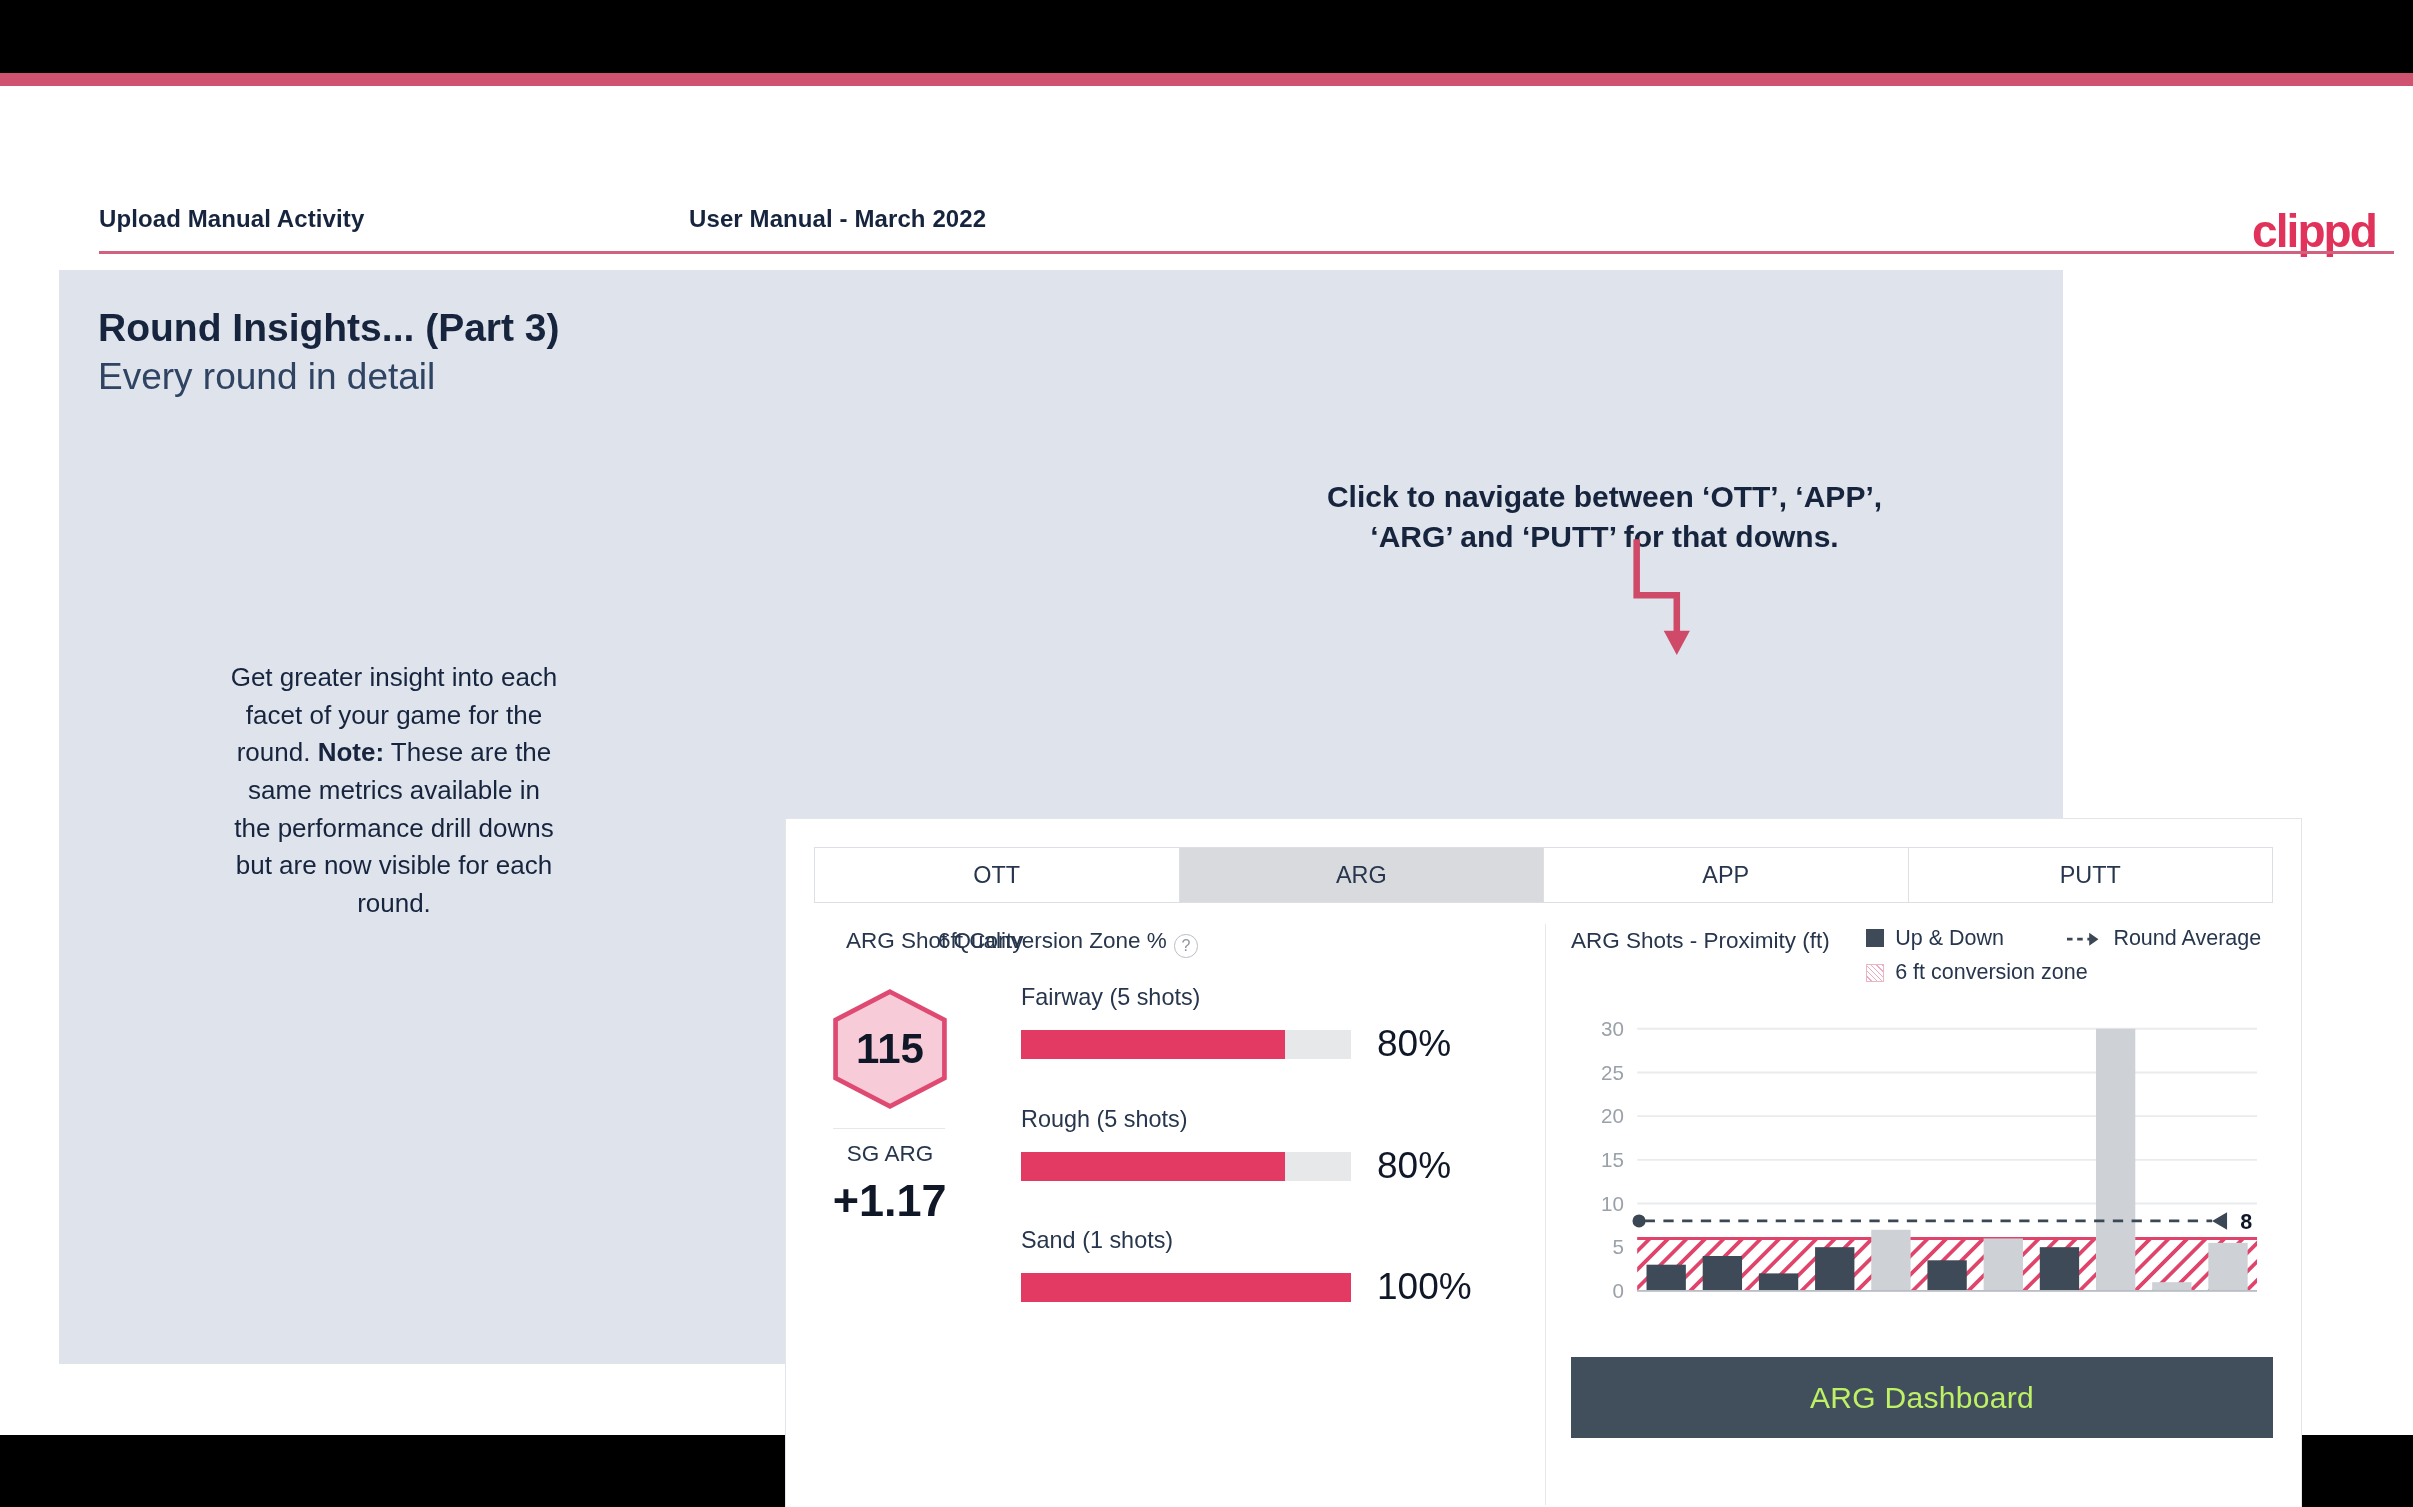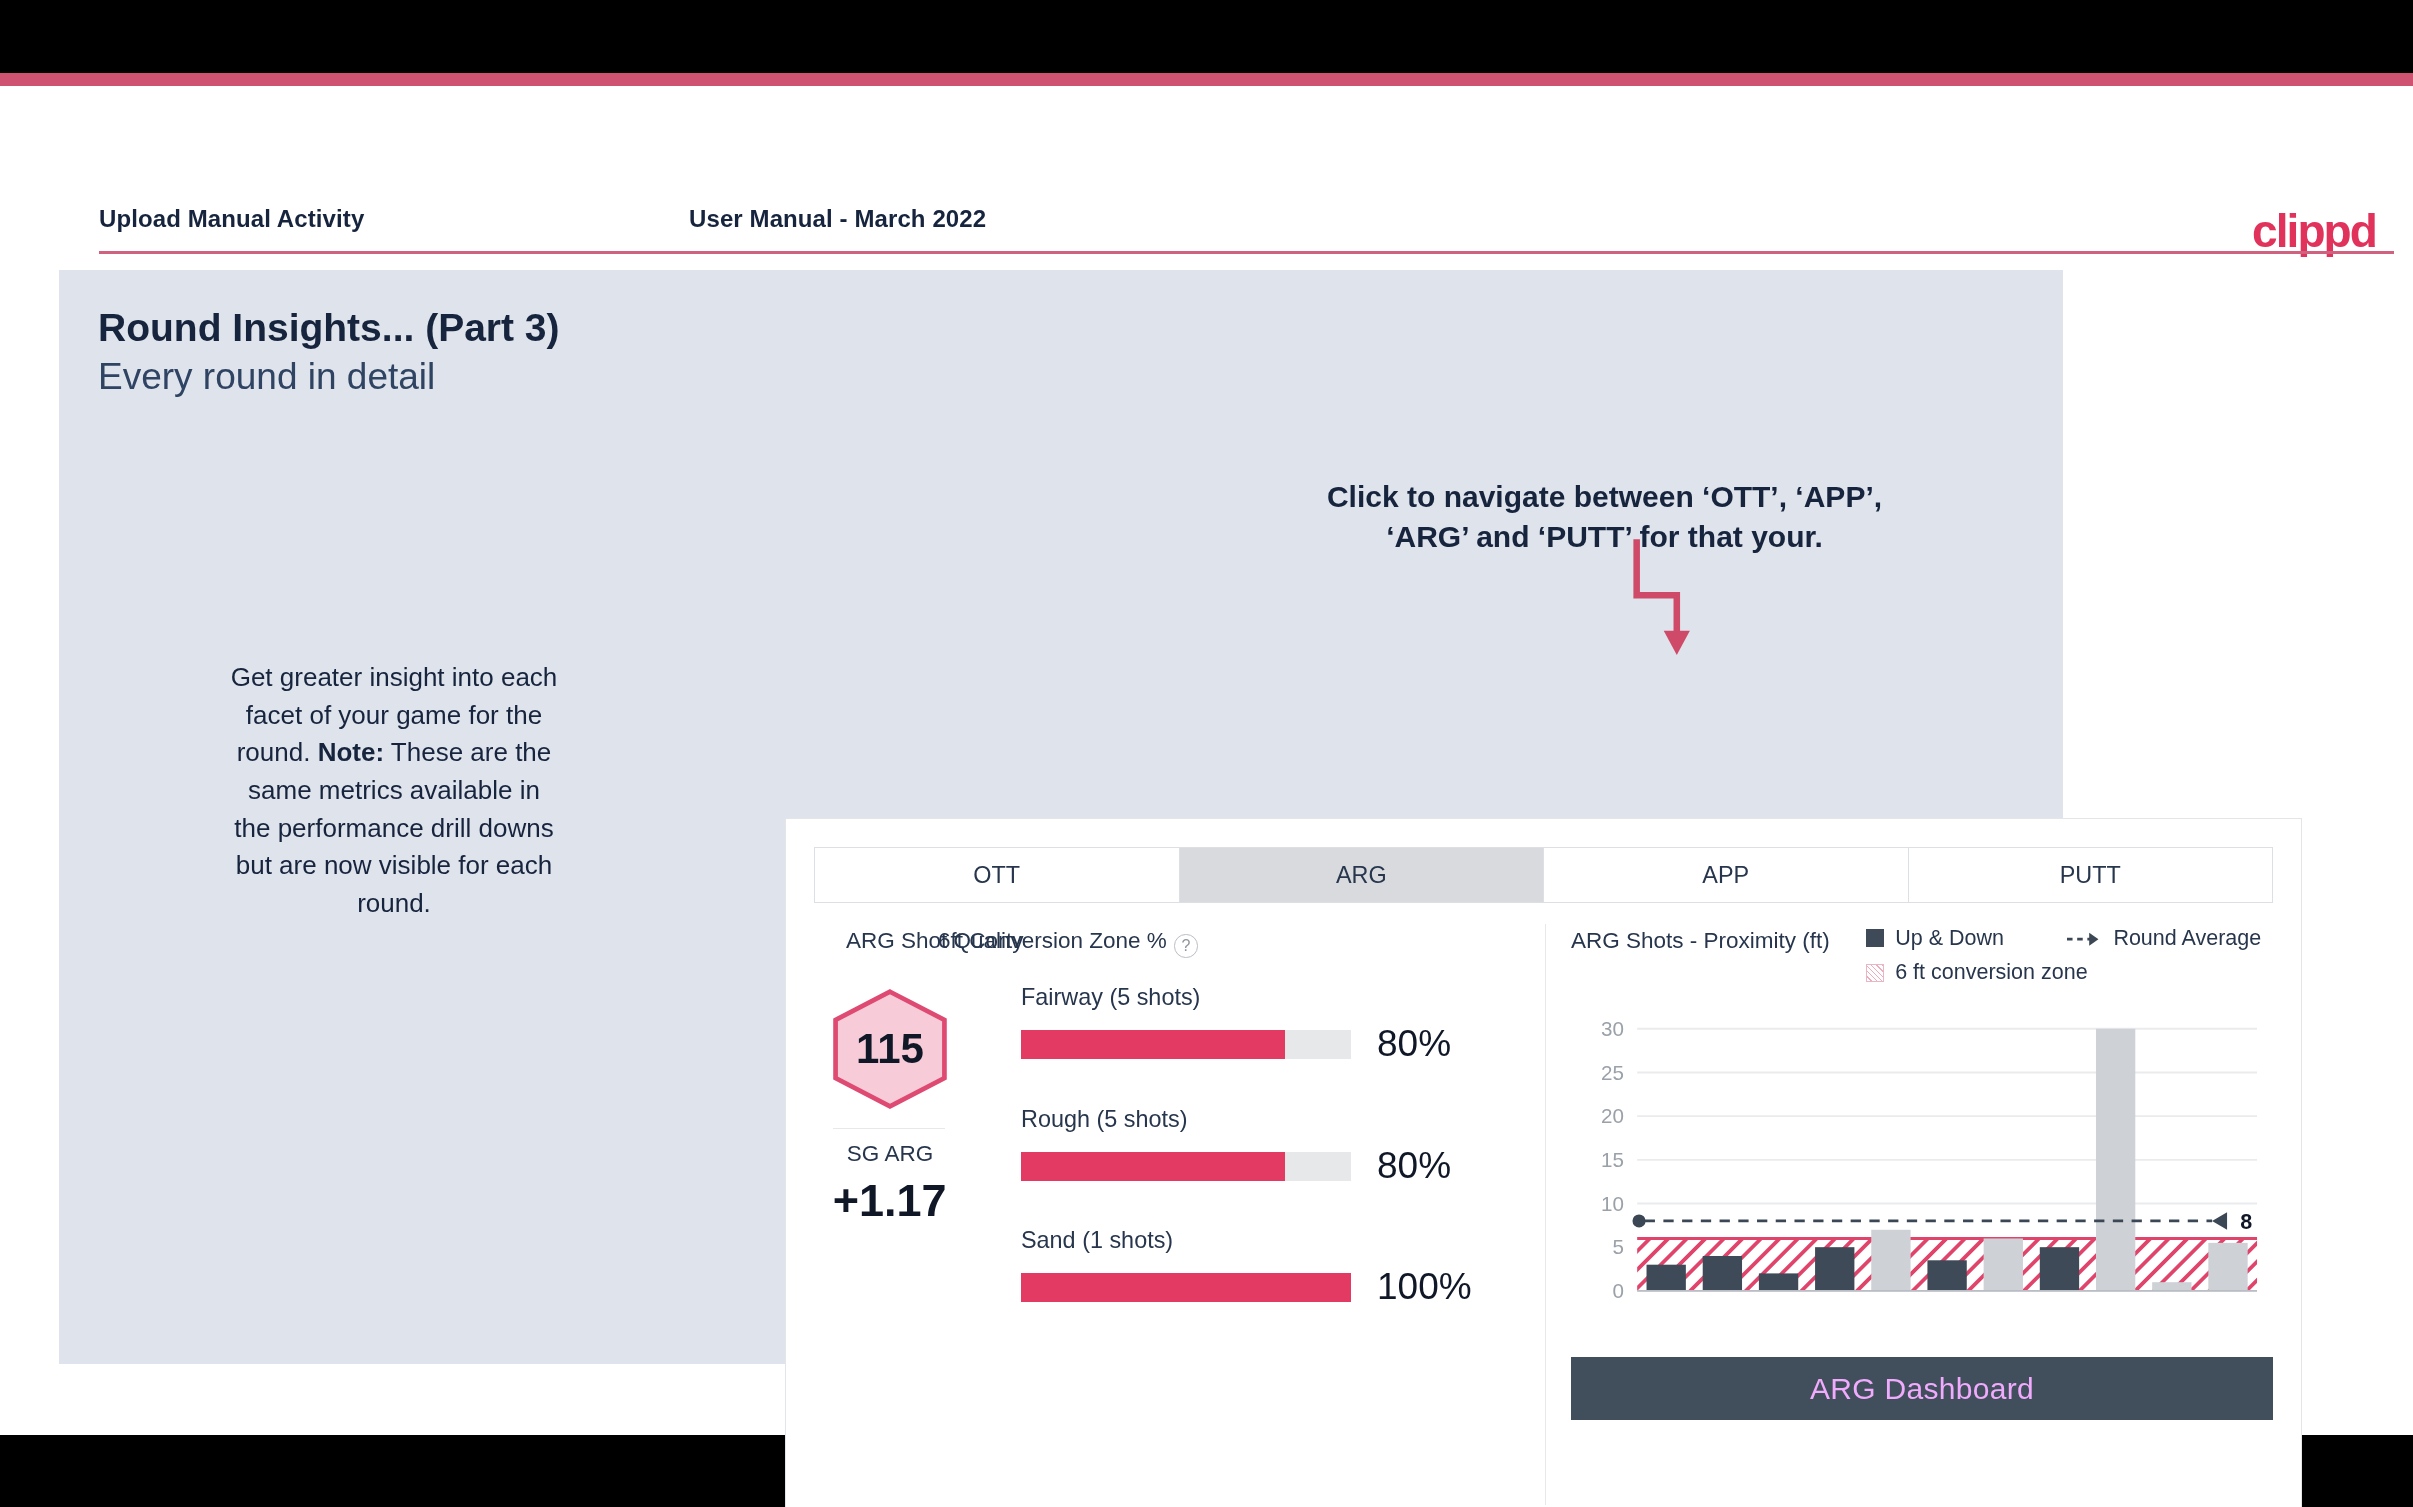--- a/index.html
+++ b/index.html
@@ -197,22 +197,22 @@
   }
   .sw-dash {
     width: 37px; height: 21.5px; margin-right: 9.4px; position: relative;
   }
   #plot {
     position: absolute; left: 7.5px; top: 86px;
     width: 695px; height: 309px;
   }
   #btn-dash {
     position: absolute; left: 0; top: 433px;
-    width: 702px; height: 63px;
-    background: #414e5c; color: #f0abfc;
+    width: 702px; height: 81px;
+    background: #414e5c; color: #bef264;
     display: flex; align-items: center; justify-content: center;
     font-size: 30px; letter-spacing: 0.3px;
   }
 </style>
 </head>
 <body>
 
 <div id="page">
   <div id="slide">
 
@@ -225,21 +225,21 @@
       <div id="hdr-rule"></div>
     </div>
 
     <div id="panel">
 
       <div id="title-main">Round Insights... (Part 3)</div>
       <div id="title-sub">Every round in detail</div>
 
       <div id="callout">
         <div>Click to navigate between ‘OTT’, ‘APP’,</div>
-        <div>‘ARG’ and ‘PUTT’ for that your.</div>
+        <div>‘ARG’ and ‘PUTT’ for that downs.</div>
       </div>
 
       <svg id="arrow" width="84" height="122" viewBox="0 0 90 130">
         <path d="M5 2 L5 62 L48 62 L48 106" fill="none" stroke="#cf4a68" stroke-width="7"></path>
         <path d="M48 126 L34 100 L62 100 Z" fill="#cf4a68"></path>
       </svg>
 
       <div id="sidenote">
         <span>Get greater insight into each facet of your game for the round. </span><b>Note:</b><span> These are the same metrics available in the performance drill downs but are now visible for each round.</span>
       </div>

